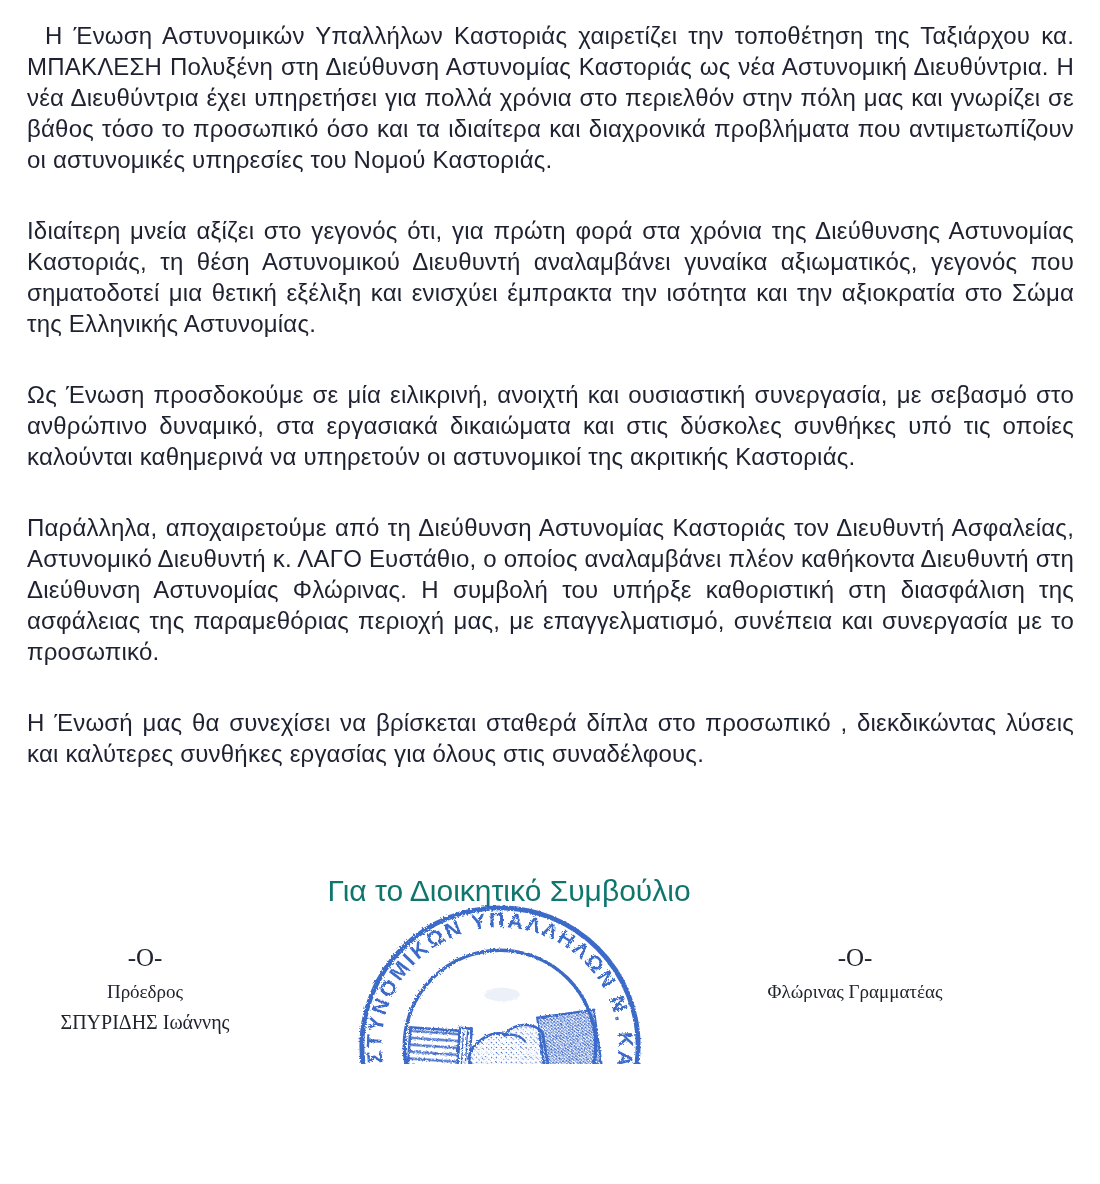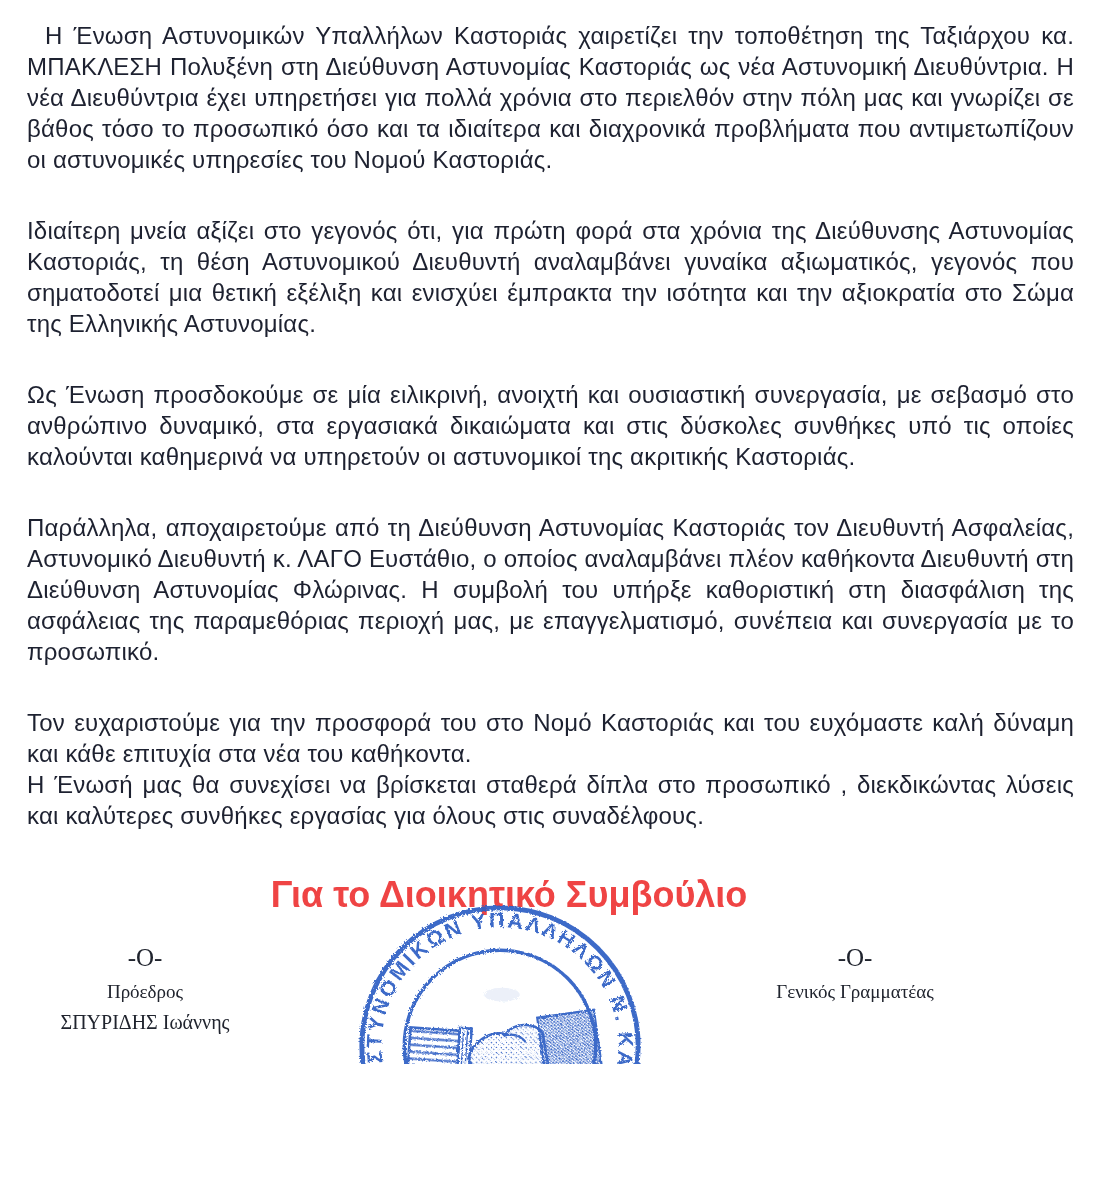--- a/index.html
+++ b/index.html
@@ -17,23 +17,22 @@
     font-size:24px;line-height:31px;
     text-align:justify;
     letter-spacing:0.2px;
   }
   .letter-body p{margin:0 0 40px 0;}
   .letter-body p.first{text-indent:18px;}
   .letter-body p.tight{margin-bottom:0;}
   .closing-heading{
     position:absolute;top:874px;left:0;width:1018px;
     text-align:center;
-    font-size:36px;
-    color:#ef4444;
-    font-weight:bold;
+    font-size:30px;
+    color:#0f766e;
   }
   .sig{
     position:absolute;top:944px;
     text-align:center;
     font-family:"Liberation Serif",serif;
     color:#20242e;
   }
   .sig.left{left:18px;width:254px;}
   .sig.right{left:703px;width:304px;}
   .sig .dash{font-size:25px;margin-bottom:9px;}
@@ -48,35 +47,34 @@
 </head>
 <body>
 
 <div class="page">
 
   <div class="letter-body">
     <p class="first">Η Ένωση Αστυνομικών Υπαλλήλων Καστοριάς χαιρετίζει την τοποθέτηση της Ταξιάρχου κα. ΜΠΑΚΛΕΣΗ Πολυξένη στη Διεύθυνση Αστυνομίας Καστοριάς ως νέα Αστυνομική Διευθύντρια. Η νέα Διευθύντρια έχει υπηρετήσει για πολλά χρόνια στο περιελθόν στην πόλη μας και γνωρίζει σε βάθος τόσο το προσωπικό όσο και τα ιδιαίτερα και διαχρονικά προβλήματα που αντιμετωπίζουν οι αστυνομικές υπηρεσίες του Νομού Καστοριάς.</p>
     <p>Ιδιαίτερη μνεία αξίζει στο γεγονός ότι, για πρώτη φορά στα χρόνια της Διεύθυνσης Αστυνομίας Καστοριάς, τη θέση Αστυνομικού Διευθυντή αναλαμβάνει γυναίκα αξιωματικός, γεγονός που σηματοδοτεί μια θετική εξέλιξη και ενισχύει έμπρακτα την ισότητα και την αξιοκρατία στο Σώμα της Ελληνικής Αστυνομίας.</p>
     <p>Ως Ένωση προσδοκούμε σε μία ειλικρινή, ανοιχτή και ουσιαστική συνεργασία, με σεβασμό στο ανθρώπινο δυναμικό, στα εργασιακά δικαιώματα και στις δύσκολες συνθήκες υπό τις οποίες καλούνται καθημερινά να υπηρετούν οι αστυνομικοί της ακριτικής Καστοριάς.</p>
     <p>Παράλληλα, αποχαιρετούμε από τη Διεύθυνση Αστυνομίας Καστοριάς τον Διευθυντή Ασφαλείας, Αστυνομικό Διευθυντή κ. ΛΑΓΟ Ευστάθιο, ο οποίος αναλαμβάνει πλέον καθήκοντα Διευθυντή στη Διεύθυνση Αστυνομίας Φλώρινας. Η συμβολή του υπήρξε καθοριστική στη διασφάλιση της ασφάλειας της παραμεθόριας περιοχή μας, με επαγγελματισμό, συνέπεια και συνεργασία με το προσωπικό.</p>
-    <p class="tight">Τον ευχαριστούμε για την προσφορά του στο Νομό Καστοριάς και του ευχόμαστε καλή δύναμη και κάθε επιτυχία στα νέα του καθήκοντα.</p>
     <p class="tight">Η Ένωσή μας θα συνεχίσει να βρίσκεται σταθερά δίπλα στο προσωπικό , διεκδικώντας λύσεις και καλύτερες συνθήκες εργασίας για όλους στις συναδέλφους.</p>
   </div>
 
   <div class="closing-heading">Για το Διοικητικό Συμβούλιο</div>
 
   <div class="sig left">
     <div class="dash">-Ο-</div>
     <div class="title">Πρόεδρος</div>
     <div class="name">ΣΠΥΡΙΔΗΣ Ιωάννης</div>
   </div>
 
   <div class="sig right">
     <div class="dash">-Ο-</div>
-    <div class="title">Γενικός Γραμματέας</div>
+    <div class="title">Φλώρινας Γραμματέας</div>
   </div>
 
   <svg class="stamp" viewBox="0 0 300 300" aria-hidden="true">
     <defs>
       <path id="arcTop" d="M 81 248 A 120 120 0 1 1 219 248" fill="none"></path>
       <path id="arcBottom" d="M 67 238 A 121 121 0 0 0 233 238" fill="none"></path>
       <pattern id="hlines" width="7" height="7" patternUnits="userSpaceOnUse">
         <line x1="0" y1="3.5" x2="7" y2="3.5" stroke="#2e5ec4" stroke-width="2.2"></line>
       </pattern>
       <pattern id="speck" width="3.4" height="3.4" patternUnits="userSpaceOnUse">

